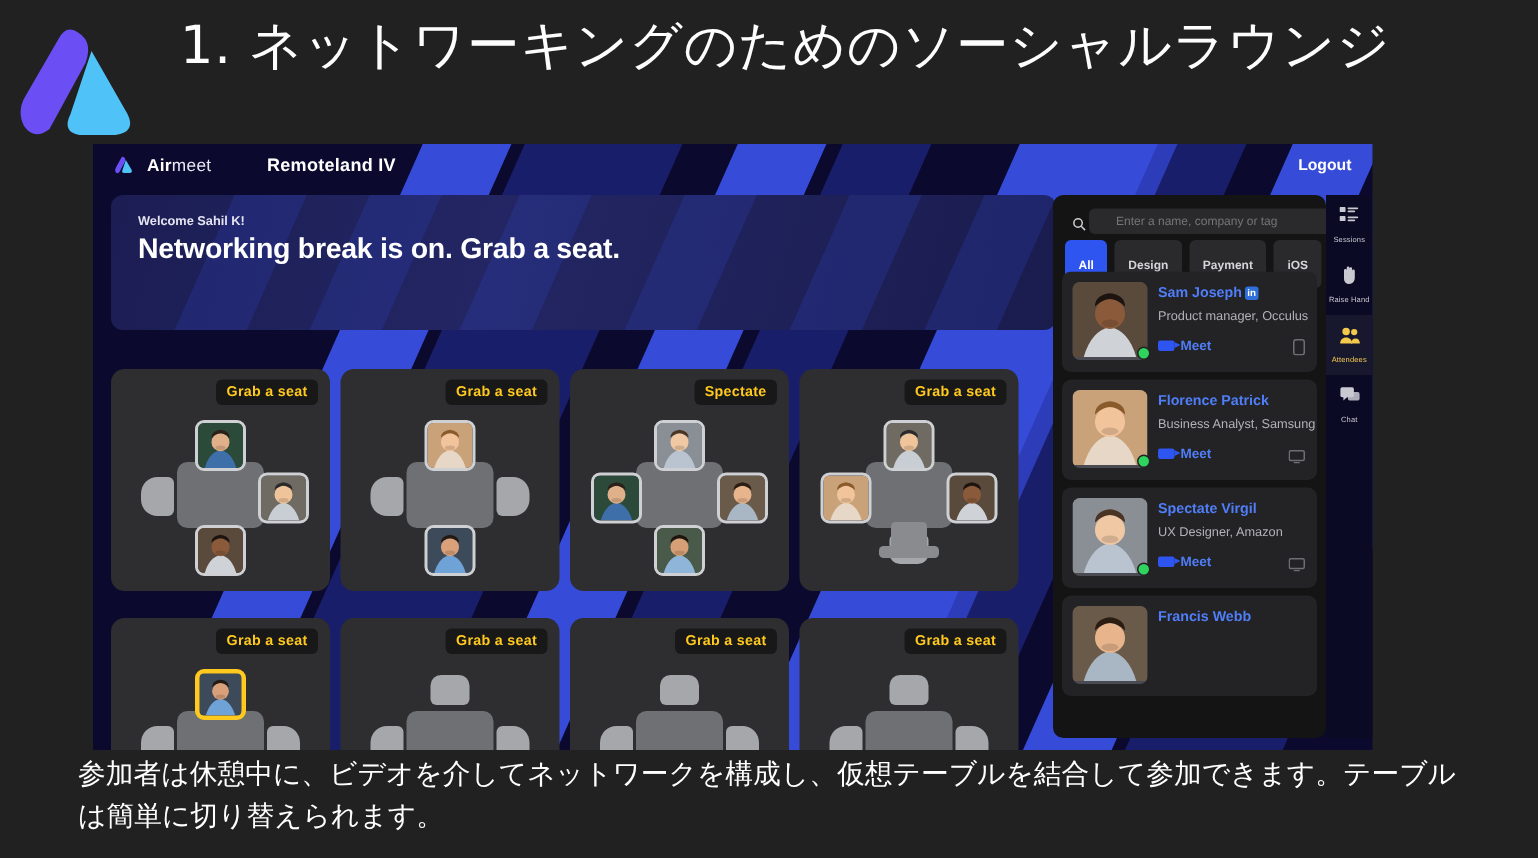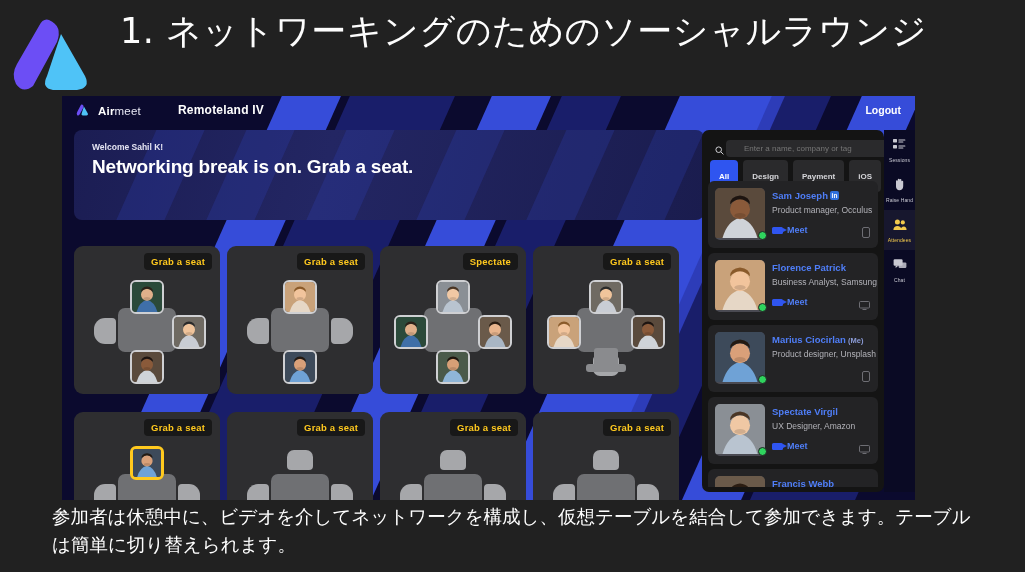--- a/index.html
+++ b/index.html
@@ -496,37 +496,20 @@
               <span>Meet</span>
             </div>
             <div class="att-device"><svg width="11" height="9" viewBox="0 0 11 9">
                 <rect x="0.5" y="0.5" width="10" height="6.5" rx="1" fill="none" stroke="#6e6e74"></rect>
                 <line x1="3.5" y1="8.5" x2="7.5" y2="8.5" stroke="#6e6e74"></line>
               </svg></div>
           </div>
           <div class="att-card">
             <div class="att-photo">
               <svg class="ph" viewBox="0 0 40 40" preserveAspectRatio="none">
-                <rect width="40" height="40" fill="#3d4a5a"></rect>
-                <path d="M6 40 Q10 26 20 24 Q30 26 34 40 Z" fill="#6fa2d6"></path>
-                <circle cx="20" cy="17" r="8" fill="#d9a079"></circle>
-                <path d="M12 13 Q20 5 28 13 Q28 7 20 6 Q12 7 12 13Z" fill="#241a12"></path>
-                <ellipse cx="20" cy="22" rx="4.5" ry="2" fill="#00000022"></ellipse>
-              </svg>
-            </div>
-            <div class="att-online"></div>
-            <div class="att-name">Marius Ciocirlan<span class="att-me"> (Me)</span></div>
-            <div class="att-role">Product designer, Unsplash</div>
-            <div class="att-device"><svg width="8" height="11" viewBox="0 0 8 11">
-                <rect x="0.5" y="0.5" width="7" height="10" rx="1.5" fill="none" stroke="#6e6e74"></rect>
-              </svg></div>
-          </div>
-          <div class="att-card">
-            <div class="att-photo">
-              <svg class="ph" viewBox="0 0 40 40" preserveAspectRatio="none">
                 <rect width="40" height="40" fill="#8a8f95"></rect>
                 <path d="M6 40 Q10 26 20 24 Q30 26 34 40 Z" fill="#b9c4d0"></path>
                 <circle cx="20" cy="17" r="8" fill="#f0c8a4"></circle>
                 <path d="M12 13 Q20 5 28 13 Q28 7 20 6 Q12 7 12 13Z" fill="#4a3524"></path>
                 <ellipse cx="20" cy="22" rx="4.5" ry="2" fill="#00000022"></ellipse>
               </svg>
             </div>
             <div class="att-online"></div>
             <div class="att-name">Spectate Virgil</div>
             <div class="att-role">UX Designer, Amazon</div>

